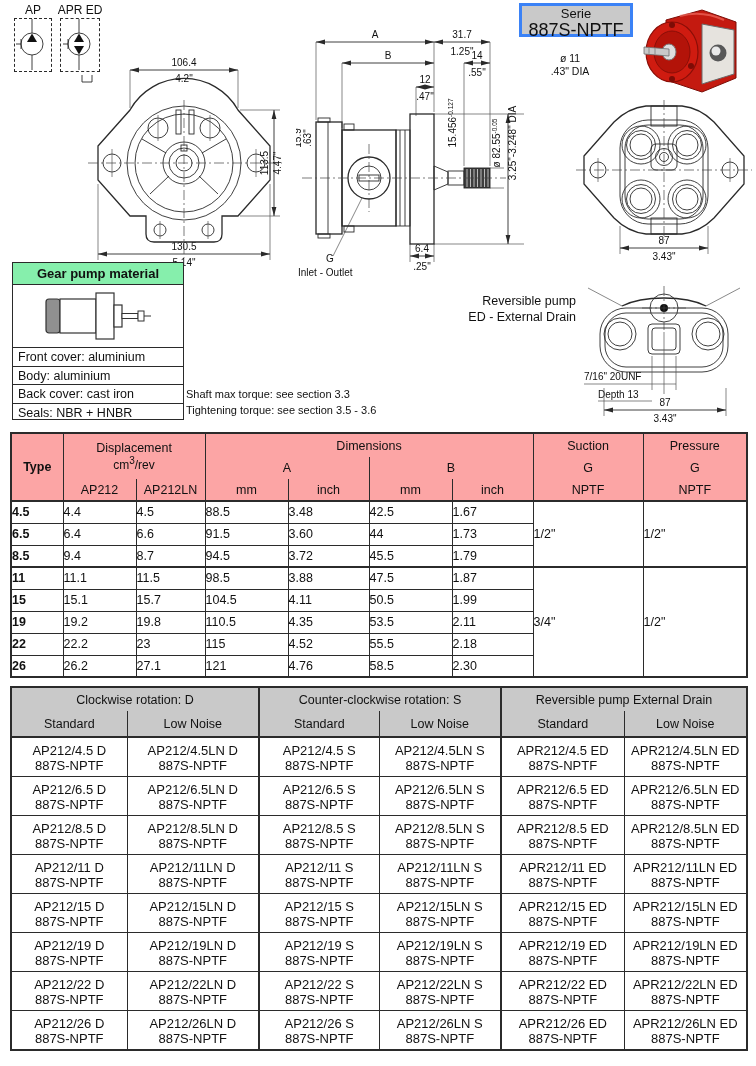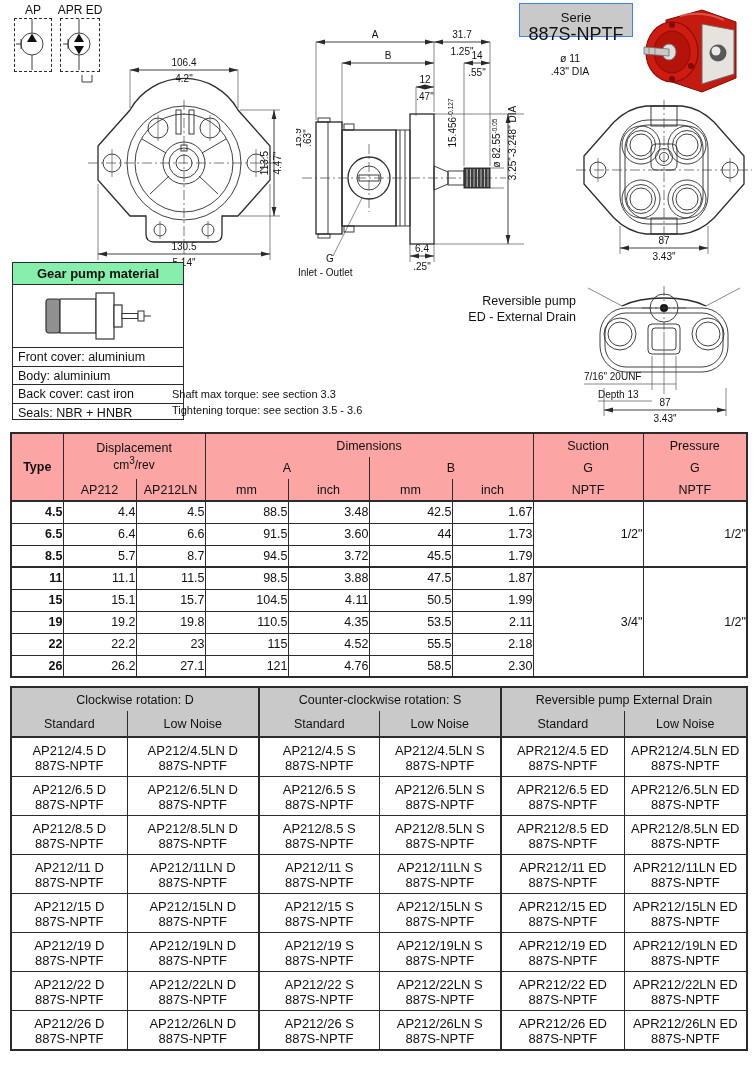--- a/index.html
+++ b/index.html
@@ -7,36 +7,36 @@
   body{position:relative}
   .abs{position:absolute}
   svg text{font-family:"Liberation Sans",sans-serif;fill:#111;font-size:10px}
   .o{fill:none;stroke:#2a2a2a;stroke-width:1.3}
   .o2{fill:none;stroke:#2a2a2a;stroke-width:0.9}
   .dim{stroke:#2a2a2a;stroke-width:0.9;fill:none}
   .ext{stroke:#555;stroke-width:0.7;fill:none}
   .cl{stroke:#444;stroke-width:0.7;fill:none;stroke-dasharray:10 3 2 3}
   .sym-label{font-size:12px;text-align:center}
   .sym-box{border:1.5px dashed #2a2a2a}
-  .serie-box{background:#c9c9c9;border:1px solid #3b82f6;text-align:center;padding-top:7px}
+  .serie-box{background:#c9c9c9;border:3px solid #3b82f6;text-align:center;padding-top:1px}
   .serie-box .l1{font-size:13px;line-height:14px}
   .serie-box .l2{font-size:18px;line-height:18px}
   .mat-box{border:1px solid #2a2a2a}
   .mat-title{background:#86efac;border-bottom:1px solid #2a2a2a;height:22px;line-height:22px;text-align:center;font-size:13px;font-weight:bold}
   .mat-icon{height:62px;display:flex;align-items:center;justify-content:center}
   .mat-row{border-top:1px solid #2a2a2a;height:18.5px;line-height:18px;font-size:12.5px;padding-left:5px}
   .notes{font-size:11px;line-height:16px}
   .dia11{font-size:10.5px;line-height:13px;text-align:center}
   .sae{font-size:10.5px;line-height:13.5px}
   .rev-label{font-size:12.5px;line-height:15.5px;text-align:right}
   table{border-collapse:collapse;table-layout:fixed;border:2px solid #2b2b2b}
   .dim-table{position:absolute;left:10px;top:432px;width:736px}
   .dim-table th{background:#fca5a5;font-weight:normal;font-size:12.5px;border:1px solid #2b2b2b;border-top:none;border-bottom:none;height:22px}
   .dim-table thead tr:first-child th{height:24px}
-  .dim-table td{border:1px solid #2b2b2b;font-size:12.5px;height:22px;text-align:right}
+  .dim-table td{border:1px solid #2b2b2b;font-size:12.5px;height:22px;text-align:left}
   .dim-table tbody tr:first-child td{border-top:2px solid #2b2b2b}
   .dim-table tr.gsep td{border-top:2px solid #2b2b2b}
   .dim-table td.tcol{font-weight:bold}
   .dim-table .unit{font-size:12px}
   .part-table{position:absolute;left:10px;top:686px;width:736px}
   .part-table th{background:#c9c9c9;font-weight:normal;font-size:12.5px;border:1px solid #2b2b2b}
   .part-table tr.grp th{height:24px;border-bottom:none;border-left:2px solid #2b2b2b}
   .part-table tr.sub th{height:26px;border-top:none}
   .part-table tr.sub th:nth-child(3),.part-table tr.sub th:nth-child(5){border-left:2px solid #2b2b2b}
   .part-table td{border:1px solid #2b2b2b;text-align:center;font-size:13px;line-height:15px;padding:5px 0 3px}
@@ -328,21 +328,21 @@
           <line x1="106" y1="27" x2="113" y2="27" stroke="#333" stroke-width="1"></line>
         </g>
       </svg>
     </div>
     <div class="mat-row">Front cover: aluminium</div>
     <div class="mat-row">Body: aluminium</div>
     <div class="mat-row">Back cover: cast iron</div>
     <div class="mat-row">Seals: NBR + HNBR</div>
   </div>
 
-  <div class="abs notes" style="left:172px;top:386px">
+  <div class="abs notes" style="left:186px;top:386px">
     <div>Shaft max torque: see section 3.3</div>
     <div>Tightening torque: see section 3.5 - 3.6</div>
   </div>
 </div>
 
 <table class="dim-table">
   <colgroup>
     <col style="width:52px">
       <col style="width:73px">
       <col style="width:69px">
@@ -397,21 +397,21 @@
         <td class="tcol">6.5</td>
         <td>6.4</td>
         <td>6.6</td>
         <td>91.5</td>
         <td>3.60</td>
         <td>44</td>
         <td>1.73</td>
       </tr>
       <tr>
         <td class="tcol">8.5</td>
-        <td>5.7</td>
+        <td>9.4</td>
         <td>8.7</td>
         <td>94.5</td>
         <td>3.72</td>
         <td>45.5</td>
         <td>1.79</td>
       </tr>
       <tr class="gsep">
         <td class="tcol">11</td>
         <td>11.1</td>
         <td>11.5</td>

